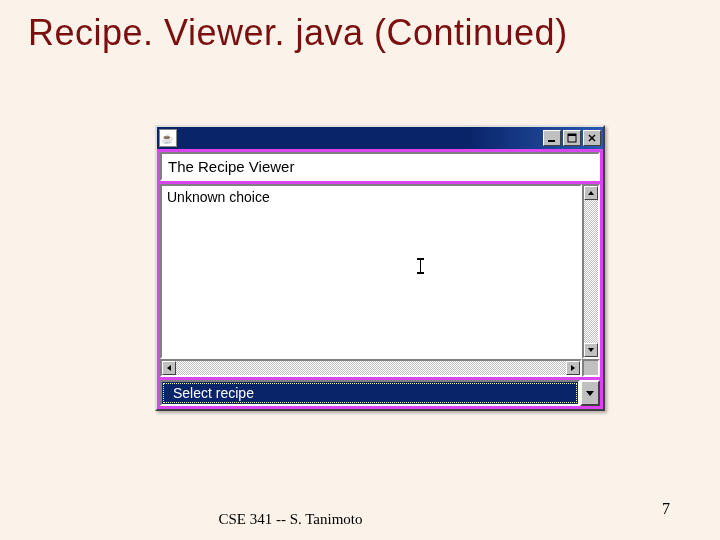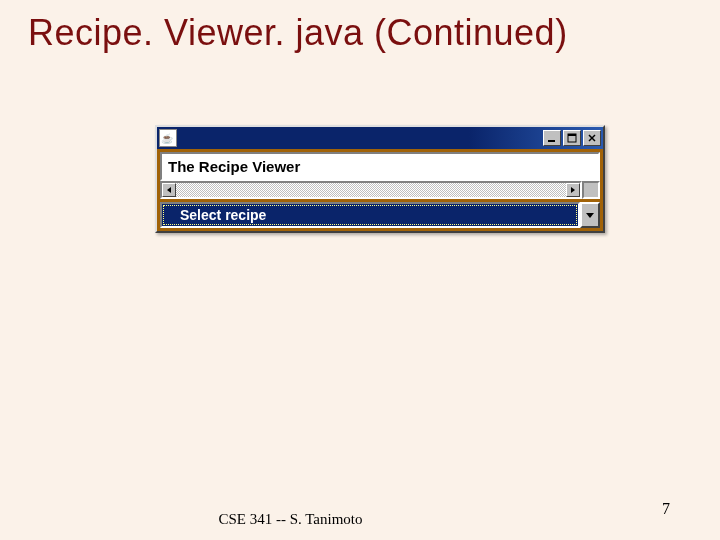--- a/index.html
+++ b/index.html
@@ -59,23 +59,22 @@
     display: flex;
     align-items: center;
     justify-content: center;
     font-size: 10px;
     font-family: Arial, sans-serif;
     font-weight: bold;
     color: #000;
   }
   .winbtn svg { display: block; }
   .client {
-    background: #a16207;
+    background: #d946ef;
     padding: 3px;
-    font-weight: bold;
   }
   .panel-header {
     background: #fff;
     border: 2px solid;
     border-color: #808080 #fff #fff #808080;
     padding: 4px 6px;
     font-family: Arial, sans-serif;
     font-size: 15px;
     color: #000;
   }
@@ -172,21 +171,21 @@
   .select-body {
     flex: 1;
     border: 2px solid;
     border-color: #808080 #fff #fff #808080;
     background: #0a246a;
     padding: 0;
   }
   .select-inner {
     margin: 1px;
     border: 1px dotted #ffff80;
-    padding: 1px 16px;
+    padding: 1px 9px;
     color: #fff;
     font-family: Arial, sans-serif;
     font-size: 14px;
     background: #0a246a;
   }
   .select-btn {
     width: 20px;
     border: 2px solid;
     border-color: #fff #404040 #404040 #fff;
     background: #c0c0c0;
@@ -237,20 +236,41 @@
       <svg width="10" height="10">
           <line x1="2" y1="2" x2="8" y2="8" stroke="#000" stroke-width="1.5"></line>
           <line x1="8" y1="2" x2="2" y2="8" stroke="#000" stroke-width="1.5"></line>
         </svg>
     </div>
   </div>
 
   <div class="client">
     <div class="panel-header">The Recipe Viewer</div>
 
+    <div class="textarea-wrap">
+      <div class="textarea-body">
+        <span>Unknown choice</span>
+        <div class="text-cursor">
+            <div class="stem"></div>
+          </div>
+      </div>
+      <div class="vscroll">
+        <div class="scroll-btn">
+          <svg width="8" height="8">
+              <polygon points="4,2 7,6 1,6" fill="#000"></polygon>
+            </svg>
+        </div>
+        <div class="scroll-track"></div>
+        <div class="scroll-btn">
+          <svg width="8" height="8">
+              <polygon points="1,2 7,2 4,6" fill="#000"></polygon>
+            </svg>
+        </div>
+      </div>
+    </div>
 
     <div class="hscroll-row">
       <div class="hscroll">
         <div class="scroll-btn">
           <svg width="8" height="8">
               <polygon points="6,1 6,7 2,4" fill="#000"></polygon>
             </svg>
         </div>
         <div class="scroll-track"></div>
         <div class="scroll-btn">

